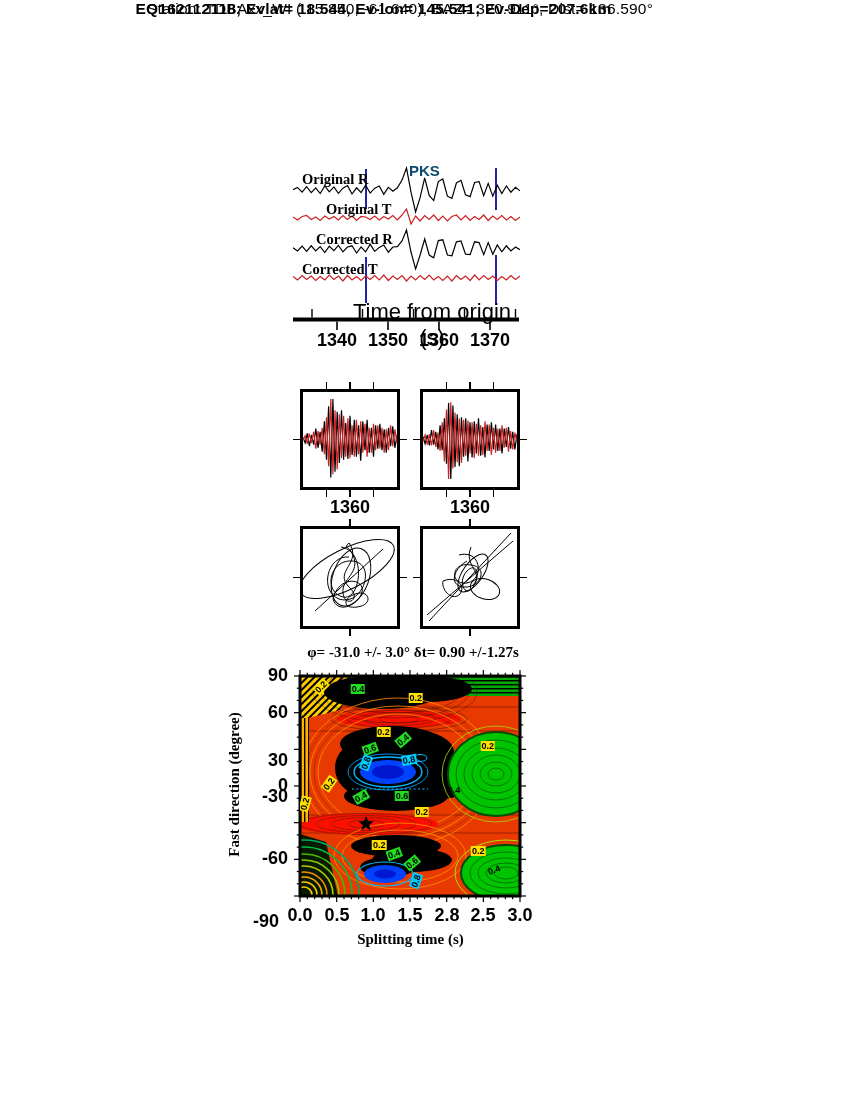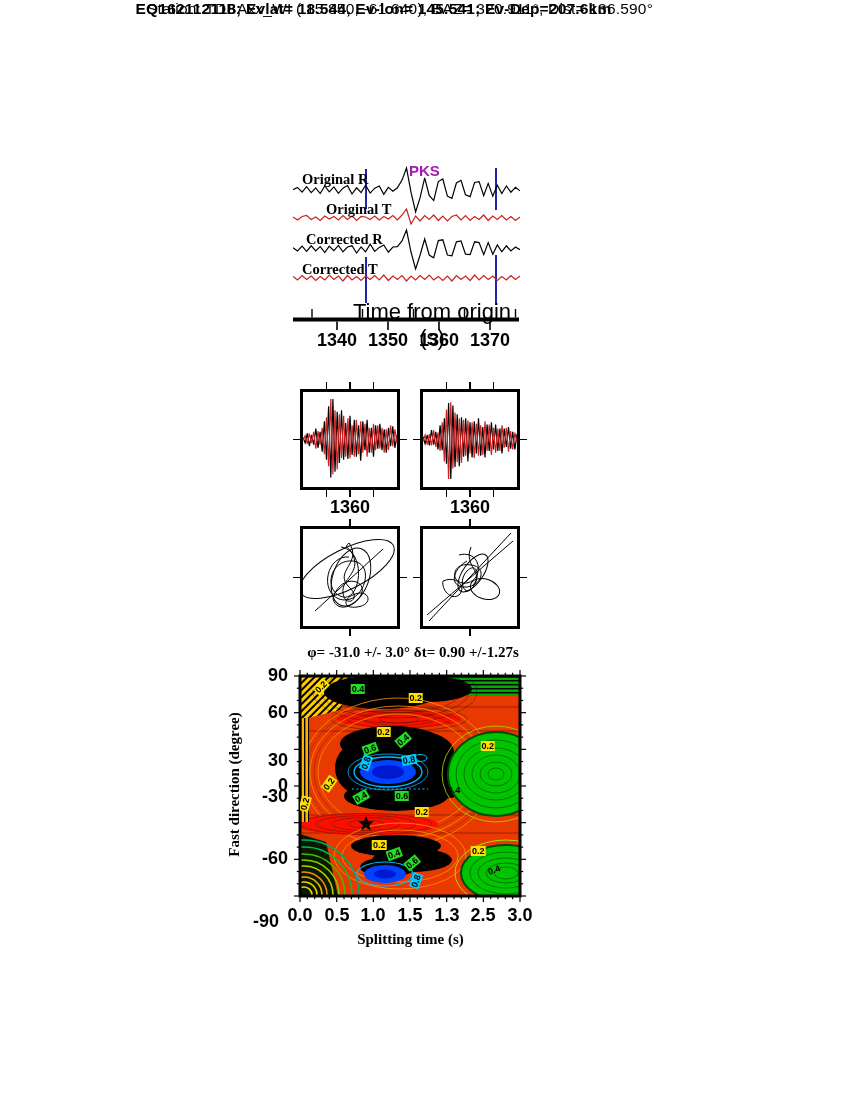--- a/index.html
+++ b/index.html
@@ -32,23 +32,23 @@
     <line class="winline" x1="73" y1="92" x2="73" y2="138" stroke-width="2" stroke="#2222aa"></line>
     <line class="winline" x1="203" y1="3" x2="203" y2="45" stroke-width="2" stroke="#2222aa"></line>
     <line class="winline" x1="203" y1="90" x2="203" y2="140" stroke-width="2" stroke="#2222aa"></line>
     <polyline fill="none" stroke-width="1.2" points="0.0,24.6 4.5,22.4 9.1,27.2 13.6,21.7 18.2,27.6 22.7,22.8 27.2,28.5 31.8,21.0 36.3,26.8 40.9,21.9 45.4,28.3 49.9,23.2 54.5,20.6 59.0,29.0 63.6,22.8 68.1,27.6 72.6,20.2 77.2,28.1 81.7,23.2 86.3,21.0 90.8,29.4 95.3,22.4 99.9,26.3 104.4,22.8 109.0,15.1 113.5,3.0 118.0,27.2 122.6,47.0 127.1,32.7 131.7,12.9 136.2,30.5 140.7,35.6 145.3,16.6 149.8,14.0 154.4,31.2 158.9,33.4 163.4,18.0 168.0,15.3 172.5,29.8 177.1,31.6 181.6,17.5 186.1,16.6 190.7,30.7 195.2,18.4 199.8,31.2 204.3,20.2 208.8,28.5 213.4,21.0 217.9,27.2 222.5,22.4 227.0,25.9" stroke="#000000"></polyline>
     <polyline fill="none" stroke-width="1.2" points="0.0,52.0 4.5,55.0 9.1,51.5 13.6,50.5 18.2,54.5 22.7,52.0 27.2,55.5 31.8,51.0 36.3,54.0 40.9,51.5 45.4,55.0 49.9,50.5 54.5,54.5 59.0,51.0 63.6,55.5 68.1,51.5 72.6,52.0 77.2,54.5 81.7,51.0 86.3,55.0 90.8,51.5 95.3,54.0 99.9,50.5 104.4,55.0 109.0,50.0 113.5,44.0 118.0,59.0 122.6,51.0 127.1,56.0 131.7,50.5 136.2,54.5 140.7,50.0 145.3,55.5 149.8,51.0 154.4,56.0 158.9,51.5 163.4,50.0 168.0,55.0 172.5,50.5 177.1,55.5 181.6,51.5 186.1,54.5 190.7,50.0 195.2,55.5 199.8,51.0 204.3,54.5 208.8,50.5 213.4,55.0 217.9,51.5 222.5,55.5 227.0,52.0" stroke="#cc2222"></polyline>
     <polyline fill="none" stroke-width="1.2" points="0.0,82.8 4.5,86.0 9.1,81.2 13.6,86.4 18.2,80.8 22.7,86.0 27.2,81.6 31.8,87.6 36.3,81.2 40.9,85.6 45.4,80.4 49.9,86.8 54.5,82.0 59.0,80.8 63.6,88.0 68.1,82.0 72.6,86.8 77.2,79.2 81.7,86.4 86.3,82.4 90.8,80.0 95.3,87.2 99.9,82.0 104.4,81.6 109.0,76.0 113.5,65.0 118.0,87.0 122.6,104.0 127.1,90.0 131.7,74.0 136.2,90.0 140.7,92.8 145.3,75.6 149.8,74.8 154.4,90.0 158.9,90.8 163.4,76.8 168.0,76.0 172.5,89.2 177.1,89.6 181.6,76.8 186.1,77.6 190.7,89.6 195.2,77.6 199.8,89.2 204.3,80.0 208.8,86.8 213.4,80.8 217.9,86.0 222.5,82.0 227.0,84.8" stroke="#000000"></polyline>
     <polyline fill="none" stroke-width="1.2" points="0.0,111.5 4.5,115.0 9.1,110.5 13.6,114.5 18.2,111.0 22.7,115.5 27.2,111.5 31.8,115.0 36.3,110.0 40.9,114.5 45.4,111.0 49.9,116.0 54.5,110.5 59.0,115.0 63.6,111.5 68.1,115.5 72.6,111.0 77.2,114.5 81.7,110.5 86.3,115.0 90.8,110.0 95.3,115.5 99.9,111.0 104.4,114.5 109.0,110.5 113.5,116.0 118.0,111.0 122.6,115.0 127.1,110.5 131.7,114.5 136.2,110.0 140.7,115.0 145.3,111.5 149.8,115.5 154.4,111.0 158.9,116.0 163.4,110.5 168.0,114.5 172.5,111.0 177.1,115.5 181.6,110.0 186.1,115.0 190.7,110.5 195.2,114.5 199.8,111.0 204.3,115.5 208.8,111.5 213.4,115.0 217.9,110.5 222.5,114.5 227.0,111.0" stroke="#cc2222"></polyline>
   </svg>
   <div class="abs tracelab" style="left:302px;top:171px;">Original R</div>
   <div class="abs tracelab" style="left:302px;top:201px;margin-left:24px;">Original T</div>
-  <div class="abs tracelab" style="left:306px;top:231px;">Corrected R</div>
+  <div class="abs tracelab" style="left:316px;top:231px;">Corrected R</div>
   <div class="abs tracelab" style="left:302px;top:261px;">Corrected T</div>
-  <div class="abs" style="left: 409px; top: 162px; font-size: 15px; font-weight: bold; color: #a21caf;" id="pks-label">PKS</div>
+  <div class="abs" style="left: 409px; top: 162px; font-size: 15px; font-weight: bold; color: #0c4a6e;" id="pks-label">PKS</div>
 
   <svg class="abs" style="left:290px;top:304px;" width="240" height="30" viewBox="0 0 240 30">
     <line x1="3" y1="15.5" x2="229" y2="15.5" stroke="#000" stroke-width="4"></line>
     <g stroke="#000" stroke-width="1.6">
       <line x1="47" y1="17.5" x2="47" y2="26"></line>
         <line x1="98" y1="17.5" x2="98" y2="26"></line>
       <line x1="149" y1="17.5" x2="149" y2="26"></line>
         <line x1="200" y1="17.5" x2="200" y2="26"></line>
     </g>
     <g stroke="#000" stroke-width="1.4">
@@ -359,18 +359,18 @@
   <div class="abs num" style="left:244px;top:750px;width:44px;text-align:right;">30</div>
   <div class="abs num" style="left:244px;top:775px;width:44px;text-align:right;">0</div>
   <div class="abs num" style="left:244px;top:786px;width:44px;text-align:right;">-30</div>
   <div class="abs num" style="left:244px;top:848px;width:44px;text-align:right;">-60</div>
   <div class="abs num" style="left:244px;top:911px;width:44px;text-align:center;">-90</div>
 
   <div class="abs ctr num" style="left:280px;top:905px;width:40px;">0.0</div>
   <div class="abs ctr num" style="left:317px;top:905px;width:40px;">0.5</div>
   <div class="abs ctr num" style="left:353px;top:905px;width:40px;">1.0</div>
   <div class="abs ctr num" style="left:390px;top:905px;width:40px;">1.5</div>
-  <div class="abs ctr num" style="left:427px;top:905px;width:40px;">1.3</div>
+  <div class="abs ctr num" style="left:427px;top:905px;width:40px;">2.8</div>
   <div class="abs ctr num" style="left:463px;top:905px;width:40px;">2.5</div>
   <div class="abs ctr num" style="left:500px;top:905px;width:40px;">3.0</div>
   <div class="abs ctr serifb" style="left:308px;top:931px;width:205px;font-size:15px;">Splitting time (s)</div>
 
 </div>
 
 </body></html>

